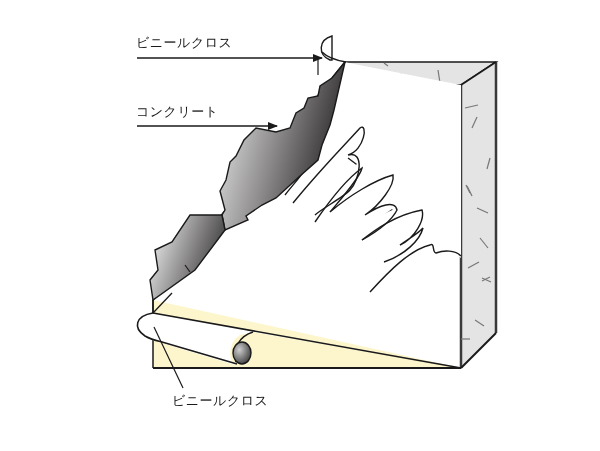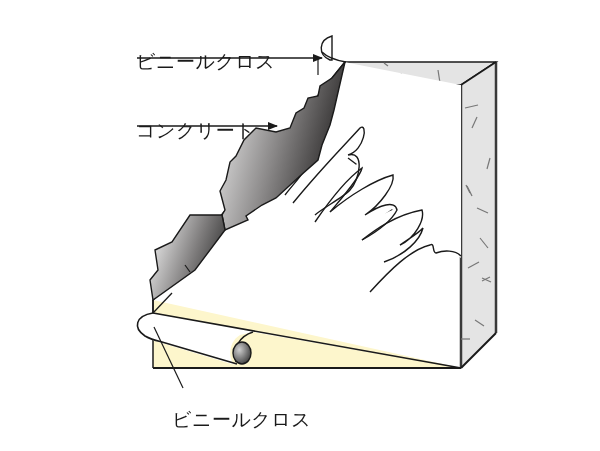--- a/index.html
+++ b/index.html
@@ -1,25 +1,24 @@
 <!DOCTYPE html>
 <html><head>
   <meta charset="utf-8">
   <style>
     html, body { margin: 0; padding: 0; background: #ffffff; }
     body { width: 600px; height: 451px; position: relative; overflow: hidden; }
     .stage { position: absolute; left: 0; top: 0; width: 600px; height: 451px; }
     .label {
       position: absolute;
       font-family: "DejaVu Serif", "Liberation Serif", serif;
-      font-size: 19px;
+      font-size: 13px;
       color: #1a1a1a;
       white-space: nowrap;
       letter-spacing: 0.5px;
-      margin-top: 15px;
     }
     #lbl-top { left: 136px; top: 34px; }
     #lbl-concrete { left: 136px; top: 103px; }
     #lbl-bottom { left: 172px; top: 392px; }
   </style>
 </head>
 <body>
 
 <div class="stage">
   <svg width="600" height="451" viewBox="0 0 600 451">

